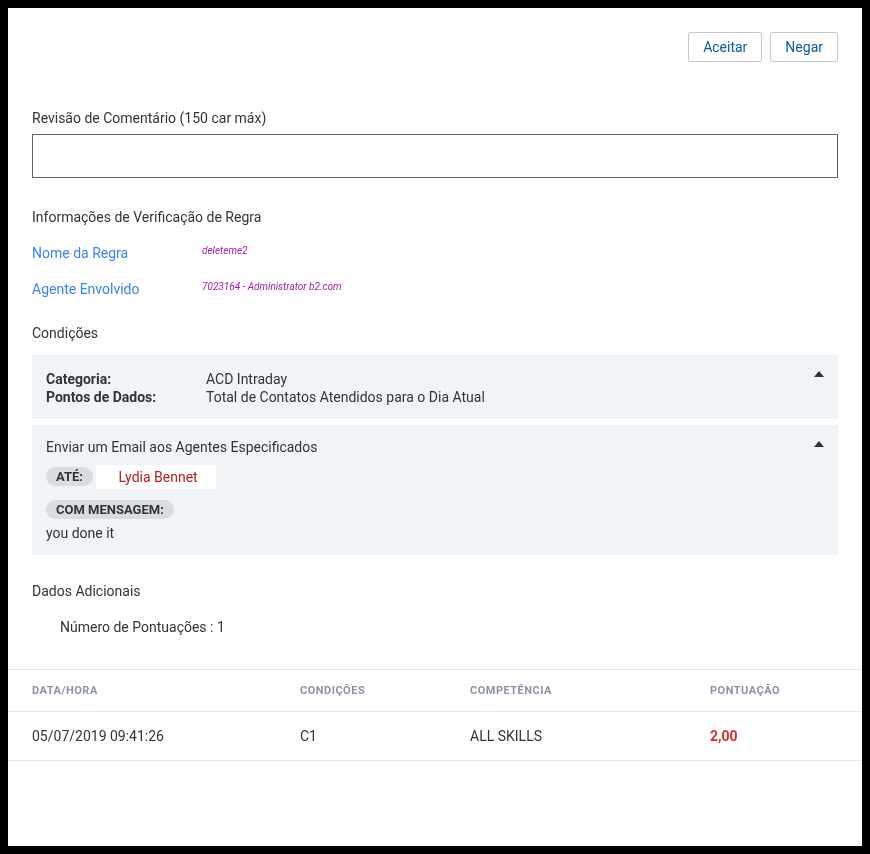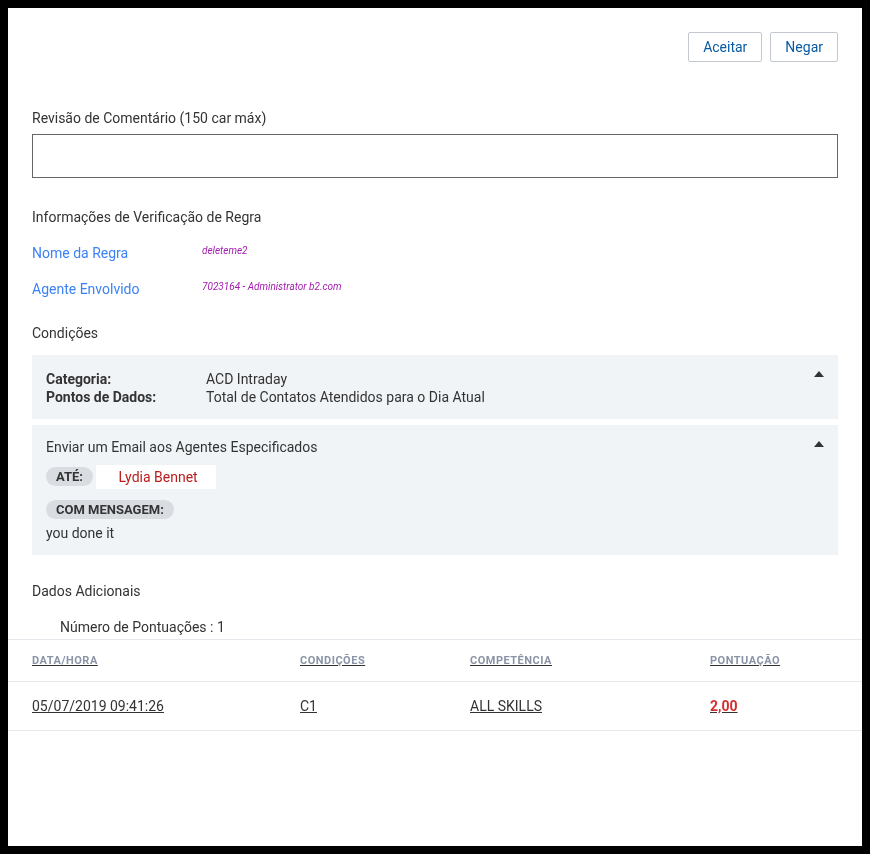--- a/index.html
+++ b/index.html
@@ -132,32 +132,31 @@
       color: #333;
       margin-top: 4px;
     }
     .msg-text {
       font-size: 14px;
       color: #333;
     }
     .score-count {
       margin-left: 28px;
       margin-top: 20px;
-      margin-bottom: 4px;
+      margin-bottom: 34px;
       font-size: 14px;
       color: #333;
     }
     .table-wrap {
       margin-left: -24px;
       margin-right: -24px;
     }
     table {
       width: 100%;
       border-collapse: collapse;
-      text-decoration: underline;
     }
     thead tr {
       background: #fff;
       border-top: 1px solid #e5e8ec;
       border-bottom: 1px solid #e5e8ec;
     }
     th {
       text-align: left;
       font-size: 11px;
       font-weight: 700;

